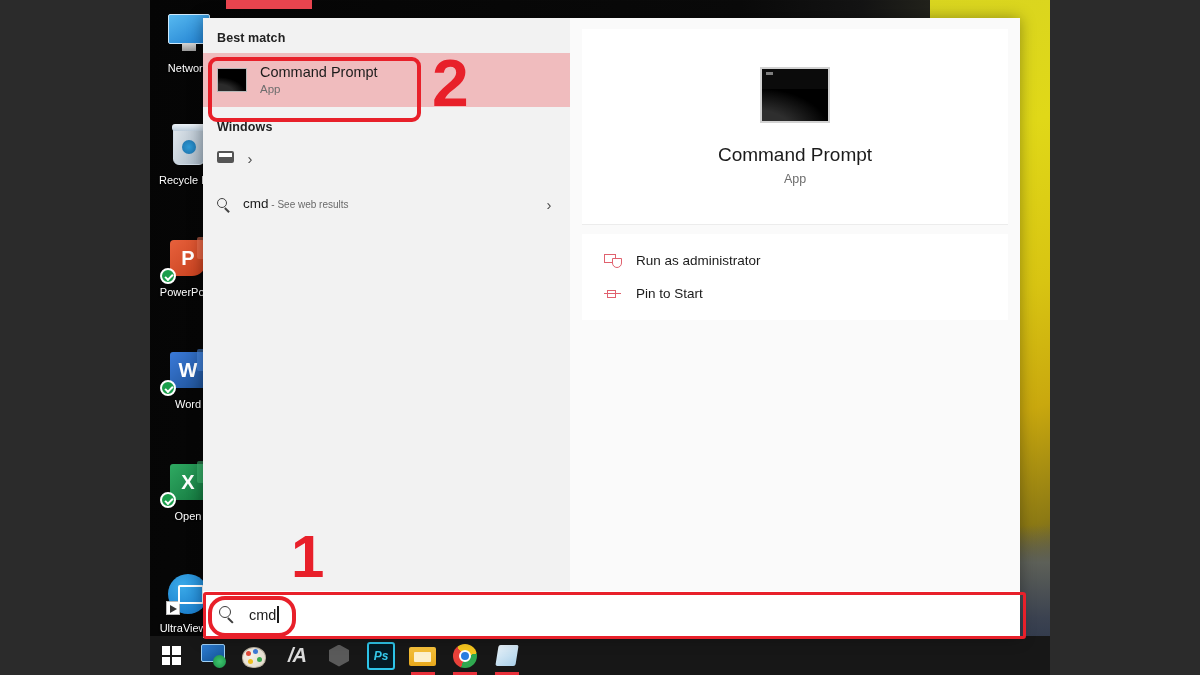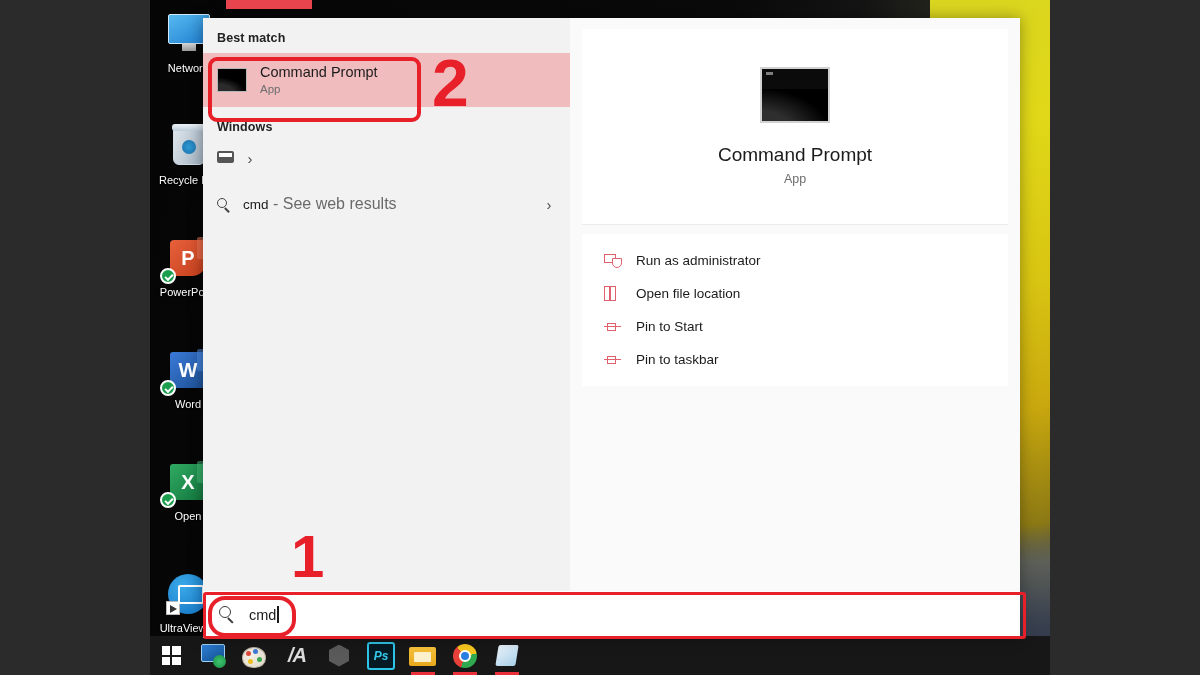--- a/index.html
+++ b/index.html
@@ -132,21 +132,21 @@
   .optrow{display:flex;align-items:flex-start;padding:6px 10px 6px 14px;min-height:34px;}
   .optrow .oicon{width:22px;flex:0 0 22px;margin-top:3px;display:flex;align-items:flex-start;justify-content:flex-start;}
   .optrow .olabel{flex:1;font-size:13.5px;color:#1b1b1b;line-height:19px;padding-left:4px;}
   .optrow .ochev{width:22px;flex:0 0 22px;color:#4a4a4a;font-size:15px;text-align:center;margin-top:2px;}
   .ic-settings{width:17px;height:12px;border:2px solid #555;border-radius:2px;box-sizing:border-box;background:#fff;}
   .ic-settings:after{content:"";display:block;width:100%;height:4px;background:#555;margin-top:4px;}
   .ic-mag{width:15px;height:15px;position:relative;margin-top:1px;}
   .ic-mag:before{content:"";position:absolute;left:0;top:0;width:10px;height:10px;border:1.6px solid #444;border-radius:50%;box-sizing:border-box;}
   .ic-mag:after{content:"";position:absolute;left:8px;top:9px;width:6px;height:1.6px;background:#444;transform:rotate(45deg);transform-origin:left;}
   .webtxt b{font-weight:normal;color:#1b1b1b;}
-  .webtxt span{color:#6a6a6a;font-size:16px;}
+  .webtxt span{color:#6a6a6a;font-size:10px;}
 
   
   .prev-card{background:#fff;margin:0 12px;height:195px;display:flex;flex-direction:column;
     align-items:center;justify-content:center;border-bottom:1px solid #ececec;}
   .prev-icon{width:66px;height:52px;background:#0b0b0b;border:2px solid #d2d2d2;position:relative;margin-bottom:20px;}
   .prev-icon:before{content:"";position:absolute;left:0;bottom:0;width:100%;height:62%;
     background:radial-gradient(ellipse at -10% 130%,#2e2e2e 0 35%,#000 72%);}
   .prev-icon:after{content:"";position:absolute;left:4px;top:3px;width:7px;height:3px;background:#7d7d7d;}
   .prev-title{font-size:19px;color:#1b1b1b;line-height:23px;}
   .prev-sub{font-size:12.5px;color:#6d6d6d;margin-top:6px;}
@@ -292,35 +292,23 @@
 
         <div class="acts">
           <div class="actrow">
             <div class="ai">
                 <div class="ai-admin"></div>
               </div>
             <div class="al">Run as administrator</div>
           </div>
           <div class="actrow">
             <div class="ai">
-                <div class="ai-loc"></div>
-              </div>
-            <div class="al">Open file location</div>
-          </div>
-          <div class="actrow">
-            <div class="ai">
                 <div class="ai-pin"></div>
               </div>
             <div class="al">Pin to Start</div>
-          </div>
-          <div class="actrow">
-            <div class="ai">
-                <div class="ai-pin"></div>
-              </div>
-            <div class="al">Pin to taskbar</div>
           </div>
         </div>
       </div>
     </div>
 
     <div class="searchbar">
       <div class="sb-mag"></div>
       <div class="sb-val"><span>cmd</span><span class="sb-caret"></span></div>
     </div>
   </div>

